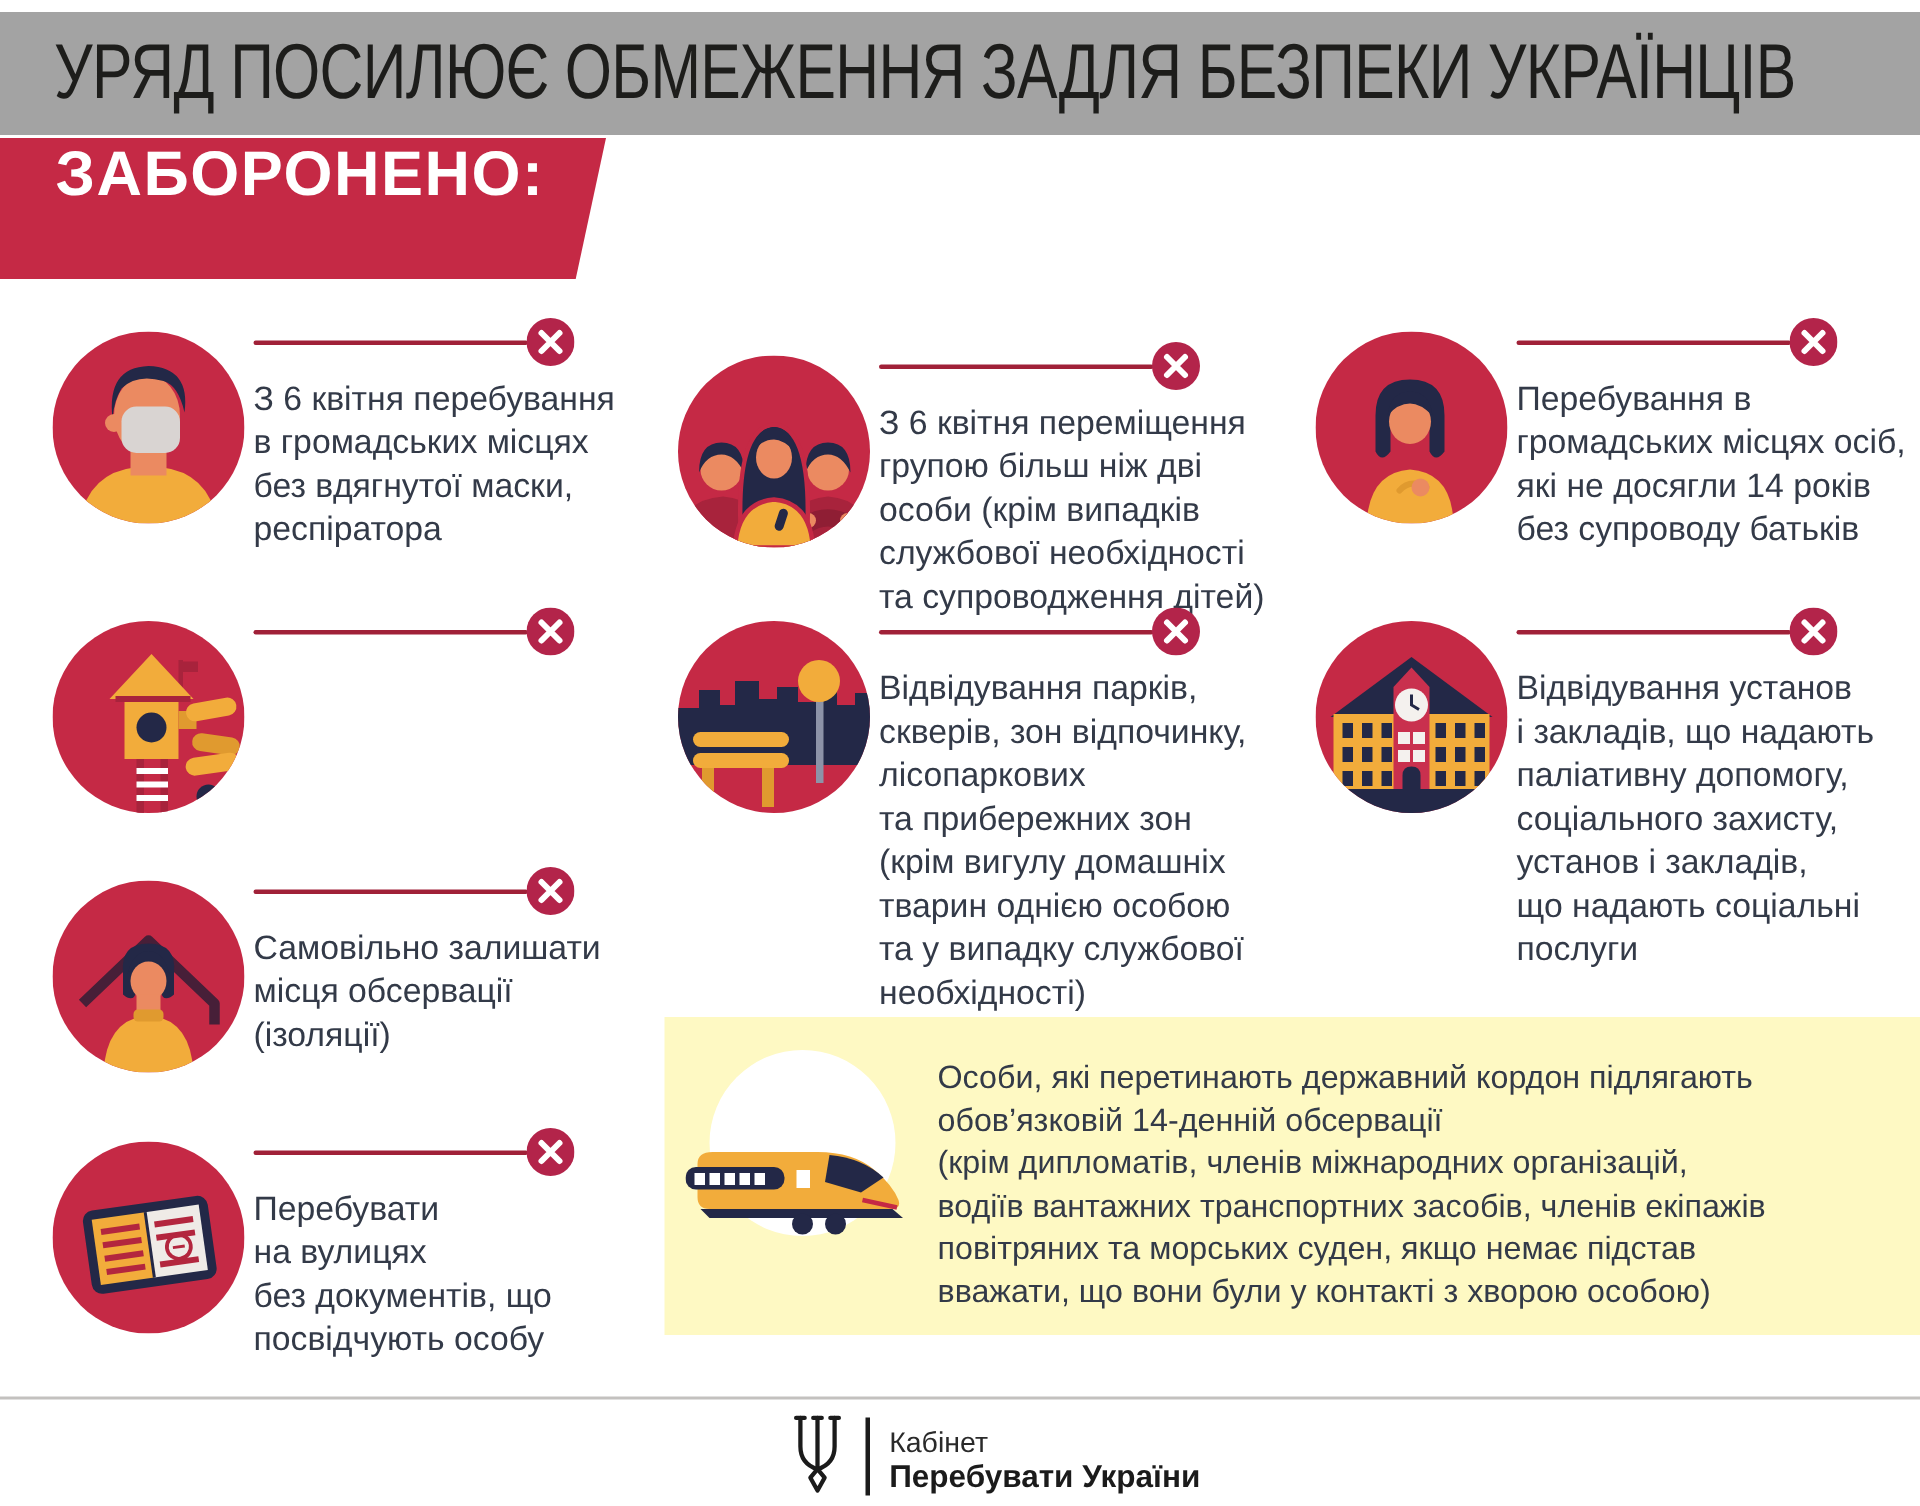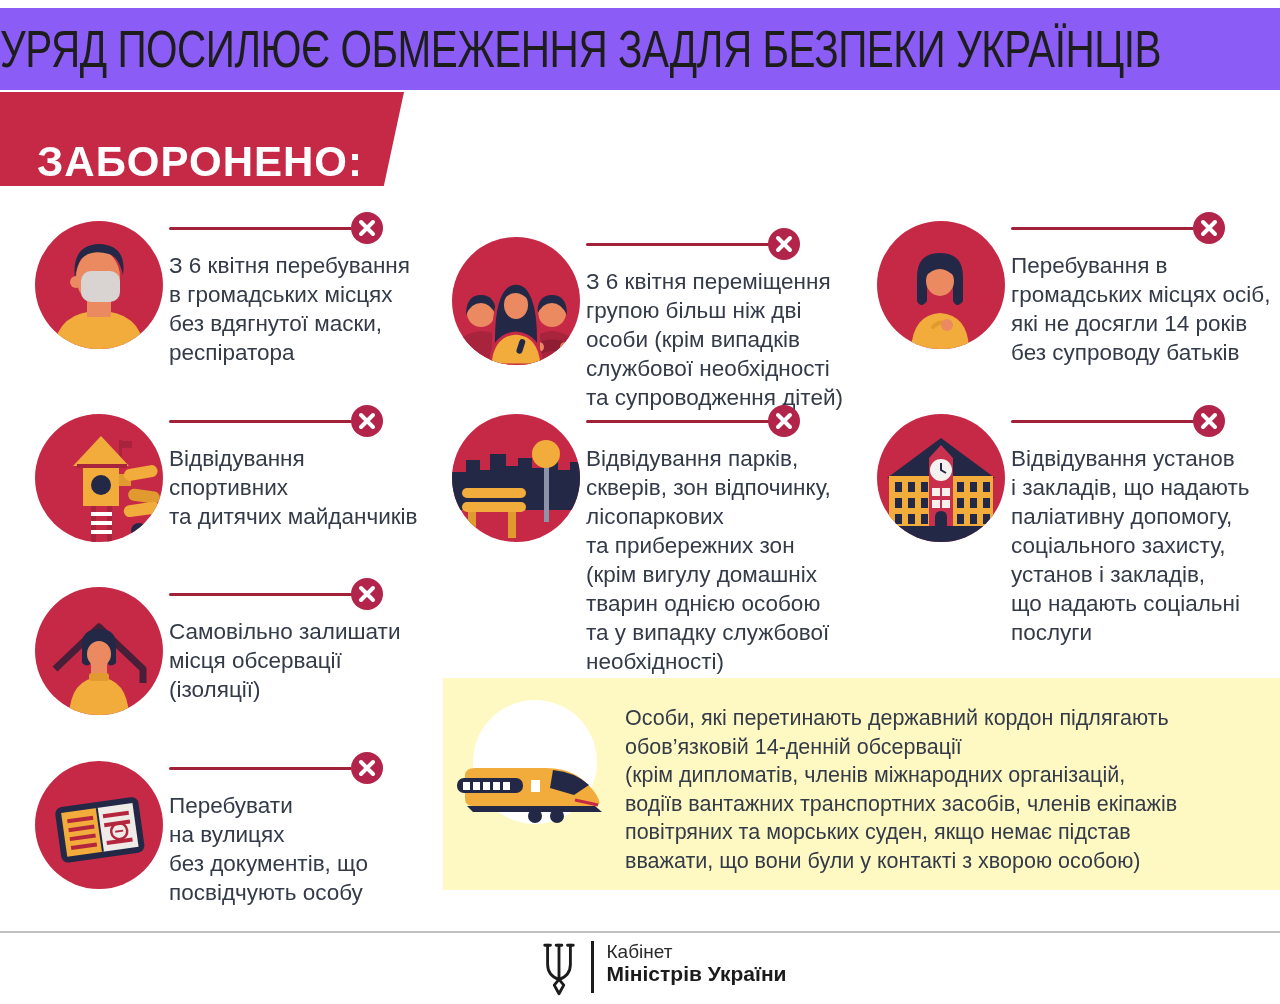--- a/index.html
+++ b/index.html
@@ -1,28 +1,28 @@
 <!DOCTYPE html>
 <html lang="uk"><head>
 <meta charset="utf-8">
 <style>
   html,body{margin:0;padding:0;background:#fff;}
   #stage{position:relative;width:1280px;height:1004px;background:#ffffff;overflow:hidden;
          font-family:"Liberation Sans",sans-serif;}
 
   
-  .header{position:absolute;top:8px;left:0;right:0;height:82px;background:#8b5cf6;
-          display:flex;align-items:center;}
+  .header{position:absolute;top:8px;left:0;right:0;height:82px;background:#a3a3a3;
+          display:flex;align-items:center;padding-left:36px;}
   .title{font-size:44px;color:#1d1d1b;white-space:nowrap;letter-spacing:-0.5px;
          transform:scaleY(1.18) scaleX(0.92);transform-origin:left center;}
 
   
   .banner{position:absolute;top:92px;left:0;width:404px;height:94px;background:#C52945;
           clip-path:polygon(0 0,100% 0,95% 100%,0 100%);
-          display:flex;align-items:flex-end;padding-left:37px;box-sizing:border-box;}
+          display:flex;align-items:flex-start;padding-left:37px;box-sizing:border-box;}
   .banner span{color:#fff;font-size:42px;font-weight:bold;letter-spacing:1px;}
 
   
   .card{position:absolute;display:flex;}
   .icon-wrap{width:128px;height:128px;flex:none;margin-top:9px;}
   .icon-wrap svg{display:block;}
   .cbody{margin-left:6px;width:300px;}
   .no-line{display:flex;align-items:center;width:214px;height:32px;}
   .no-line .line{flex:1;height:3px;background:#A02138;border-radius:2px;}
   .no-line svg{flex:none;margin-left:-1px;}
@@ -36,21 +36,21 @@
   .notice{position:absolute;left:443px;top:678px;right:0;height:212px;background:#fef9c3;}
   .notice .ncircle{position:absolute;left:30px;top:22px;width:124px;height:124px;
                    background:#fff;border-radius:50%;}
   .notice .train{position:absolute;left:14px;top:76px;}
   .notice .ntxt{position:absolute;left:182px;top:26px;margin:0;font-size:21.5px;
                 line-height:28.5px;color:#333A48;white-space:pre-line;}
 
   
   .footer-line{position:absolute;top:931px;left:0;right:0;height:2px;background:#c3c1bf;}
   .footer{position:absolute;top:941px;left:0;right:0;display:flex;justify-content:center;
-          align-items:flex-start;gap:13px;padding-left:46px;}
+          align-items:flex-end;gap:13px;padding-left:46px;}
   .divider{width:3px;height:52px;background:#1b1b1b;}
   .org{line-height:1.12;}
   .org .l1{font-size:19px;color:#2a2a2a;}
   .org .l2{font-size:21px;font-weight:bold;color:#1b1b1b;}
 </style>
 </head>
 <body>
 
 <div id="stage">
 
@@ -195,23 +195,20 @@
       </svg>
     </div>
     <div class="cbody">
       <div class="no-line">
         <span class="line"></span>
         <svg width="32" height="32" viewBox="0 0 32 32">
           <circle cx="16" cy="16" r="16" fill="#B3244A"></circle>
           <path d="M10 10 L22 22 M22 10 L10 22" stroke="#fff" stroke-width="4" stroke-linecap="round"></path>
         </svg>
       </div>
-      <p class="txt">Відвідування
-спортивних
-та дитячих майданчиків</p>
     </div>
   </div>
 
   <div class="card p5">
     <div class="icon-wrap">
       <svg width="128" height="128" viewBox="0 0 128 128">
         <clipPath id="cp5">
             <circle cx="64" cy="64" r="64"></circle>
           </clipPath>
         <circle cx="64" cy="64" r="64" fill="#C52945"></circle>
@@ -416,17 +413,17 @@
         <path d="M8 4 V24 Q8 36 20 40"></path>
         <path d="M32 4 V24 Q32 36 20 40"></path>
         <path d="M20 4 V38"></path>
         <path d="M20 40 L15 46 L20 55 L25 46 Z"></path>
         <path d="M5 4 H11 M29 4 H35 M17 4 H23"></path>
       </g>
     </svg>
     <div class="divider"></div>
     <div class="org">
       <div class="l1">Кабінет</div>
-      <div class="l2">Міністрів України</div>
+      <div class="l2">Перебувати України</div>
     </div>
   </div>
 
 </div>
 
 </body></html>

